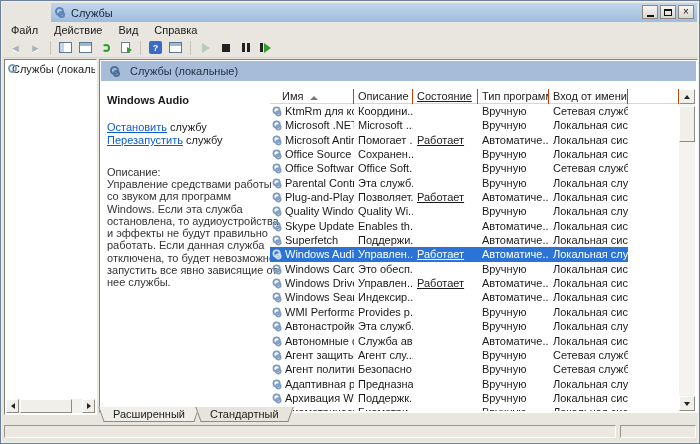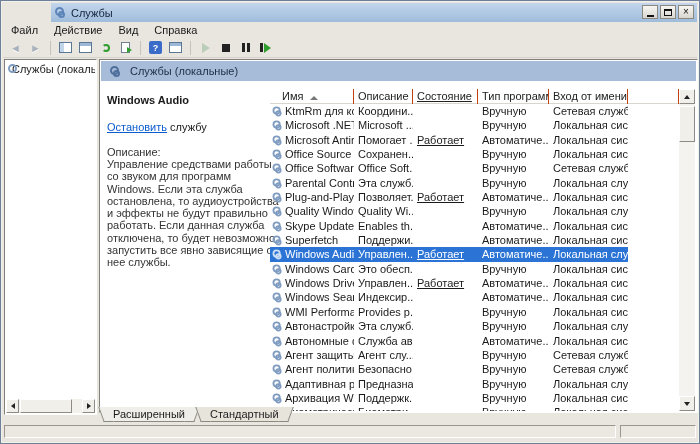--- a/index.html
+++ b/index.html
@@ -62,21 +62,21 @@
   .hspacer{flex:1;}
   
   .right-panel{position:absolute;left:98px;top:58px;width:599px;height:354px;background:#fff;
     border:1px solid #82807a;border-right-color:#fdfdfb;border-bottom-color:#fdfdfb;}
   .panel-header{position:absolute;left:1px;top:1px;right:1px;height:20px;background:#a6bcd8;
     display:flex;align-items:center;padding-left:9px;gap:9px;color:#1f2d44;}
   .info-pane{position:absolute;left:7px;top:28px;width:172px;}
   .svc-title{font-weight:bold;margin-top:6px;}
   .svc-links{margin-top:15px;line-height:13px;}
   .link{color:#0b5cce;text-decoration:underline;cursor:pointer;margin-top:44px;}
-  .desc-label{margin-top:12px;color:#333;}
+  .desc-label{margin-top:19px;color:#333;}
   .desc-text{margin-top:0;color:#333;line-height:12.3px;width:172px;}
   
   .list{position:absolute;left:170px;top:29px;right:2px;bottom:1px;overflow:hidden;}
   .lheader{position:absolute;left:0;top:0;height:15px;right:16px;border-bottom:1px solid #d9d6d0;}
   .hcell{position:absolute;top:0;height:15px;border-right:1px solid #c2410c;padding:1px 0 0 12px;
     white-space:nowrap;overflow:hidden;color:#222;}
   .hcell.plain{padding-left:4px;}
   .sort-asc{display:inline-block;margin-left:7px;width:0;height:0;
     border-left:4px solid transparent;border-right:4px solid transparent;border-bottom:4px solid #777;}
   .c0{left:0;width:84px;} .c1{left:84px;width:59px;} .c2{left:143px;width:65px;text-decoration:underline;}
@@ -205,20 +205,21 @@
   <div class="right-panel">
     <div class="panel-header">
       <span class="gear" style="color:#4f6f9c"></span>
       <span>Службы (локальные)</span>
     </div>
 
     <div class="info-pane">
       <div class="svc-title">Windows Audio</div>
       <div class="svc-links">
         <div><span class="link">Остановить</span><span> службу</span></div>
+        <div><span class="link">Перезапустить</span><span> службу</span></div>
       </div>
       <div class="desc-label">Описание:</div>
       <div class="desc-text">Управление средствами работы со звуком для программ Windows. Если эта служба остановлена, то аудиоустройства и эффекты не будут правильно работать.  Если данная служба отключена, то будет невозможно запустить все явно зависящие от нее службы.</div>
     </div>
 
     <div class="list">
       <div class="lheader">
         <div class="hcell c0"><span>Имя</span><span class="sort-asc"></span></div>
         <div class="hcell plain c1">Описание</div>
         <div class="hcell plain c2">Состояние</div>

